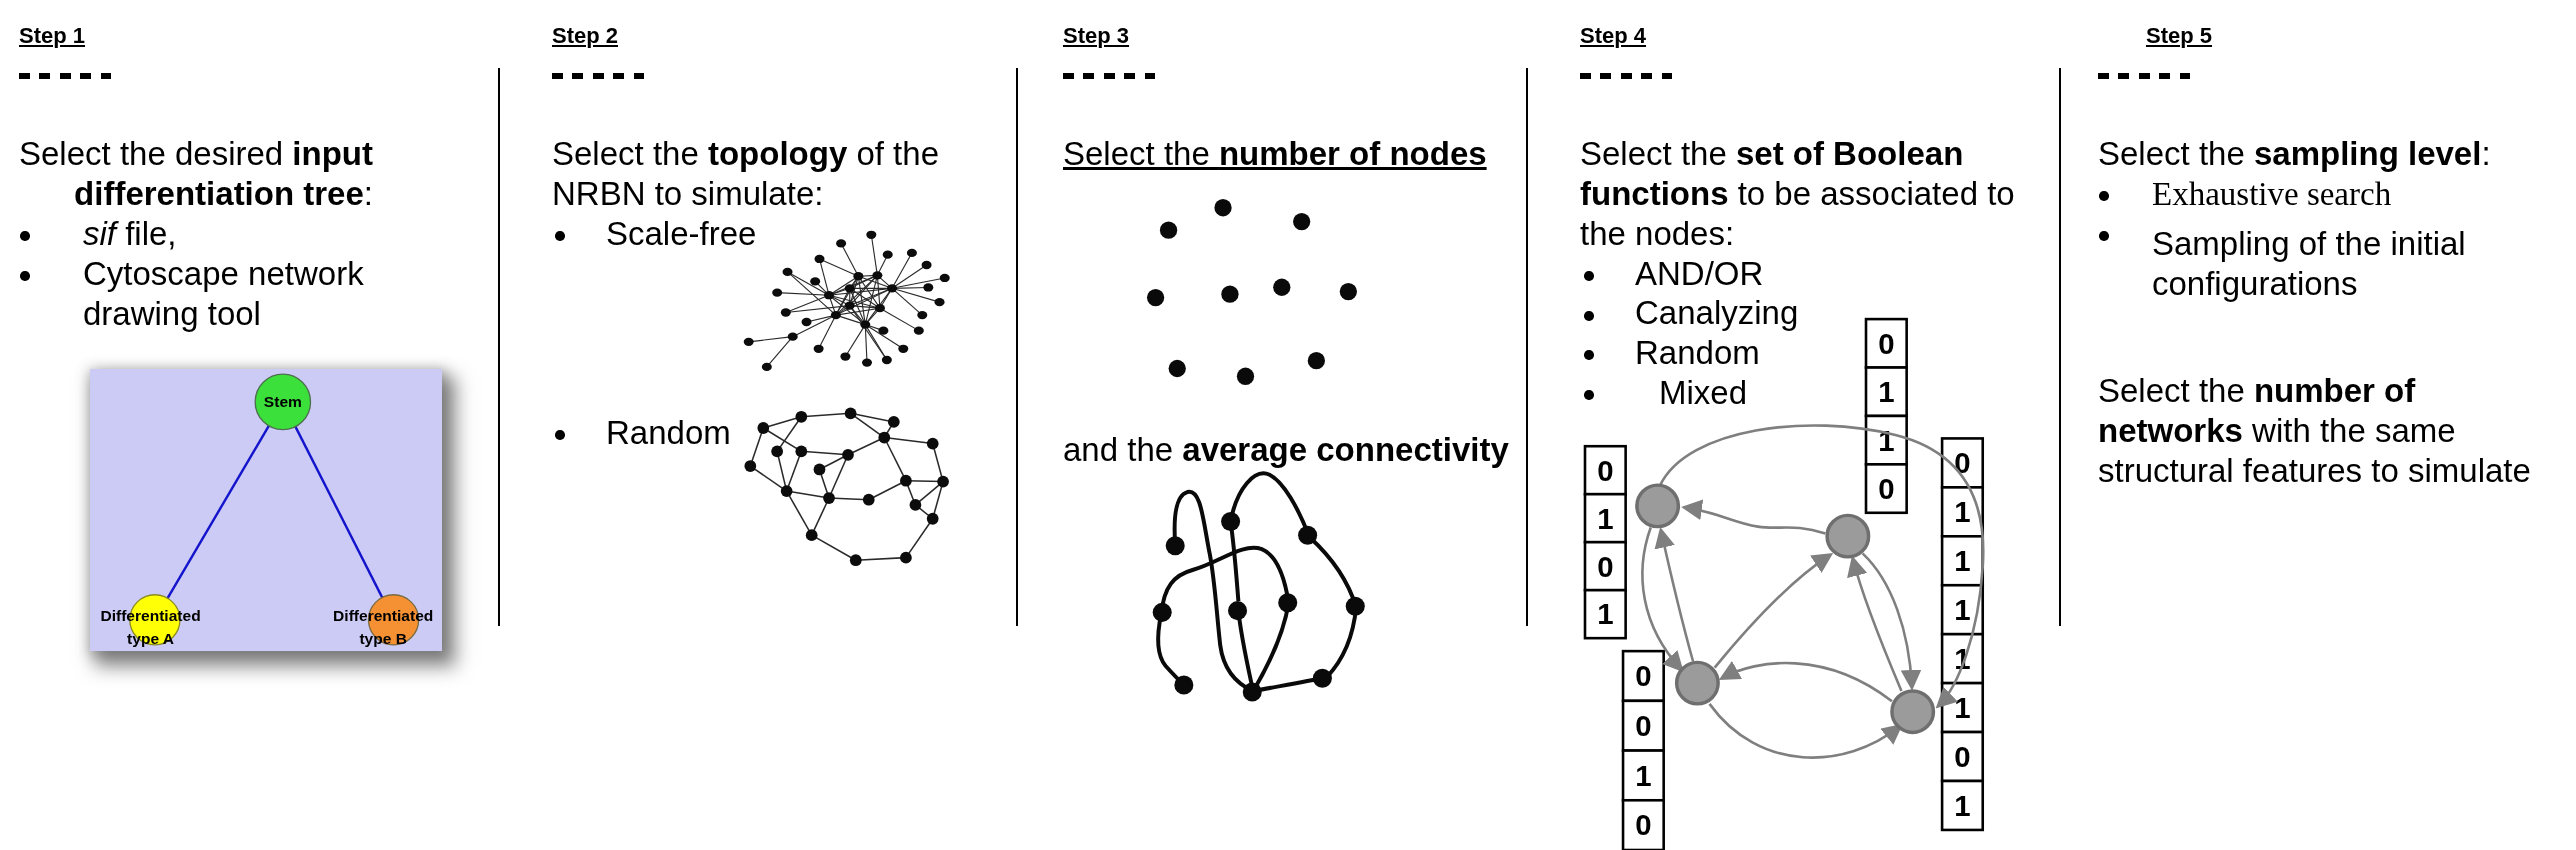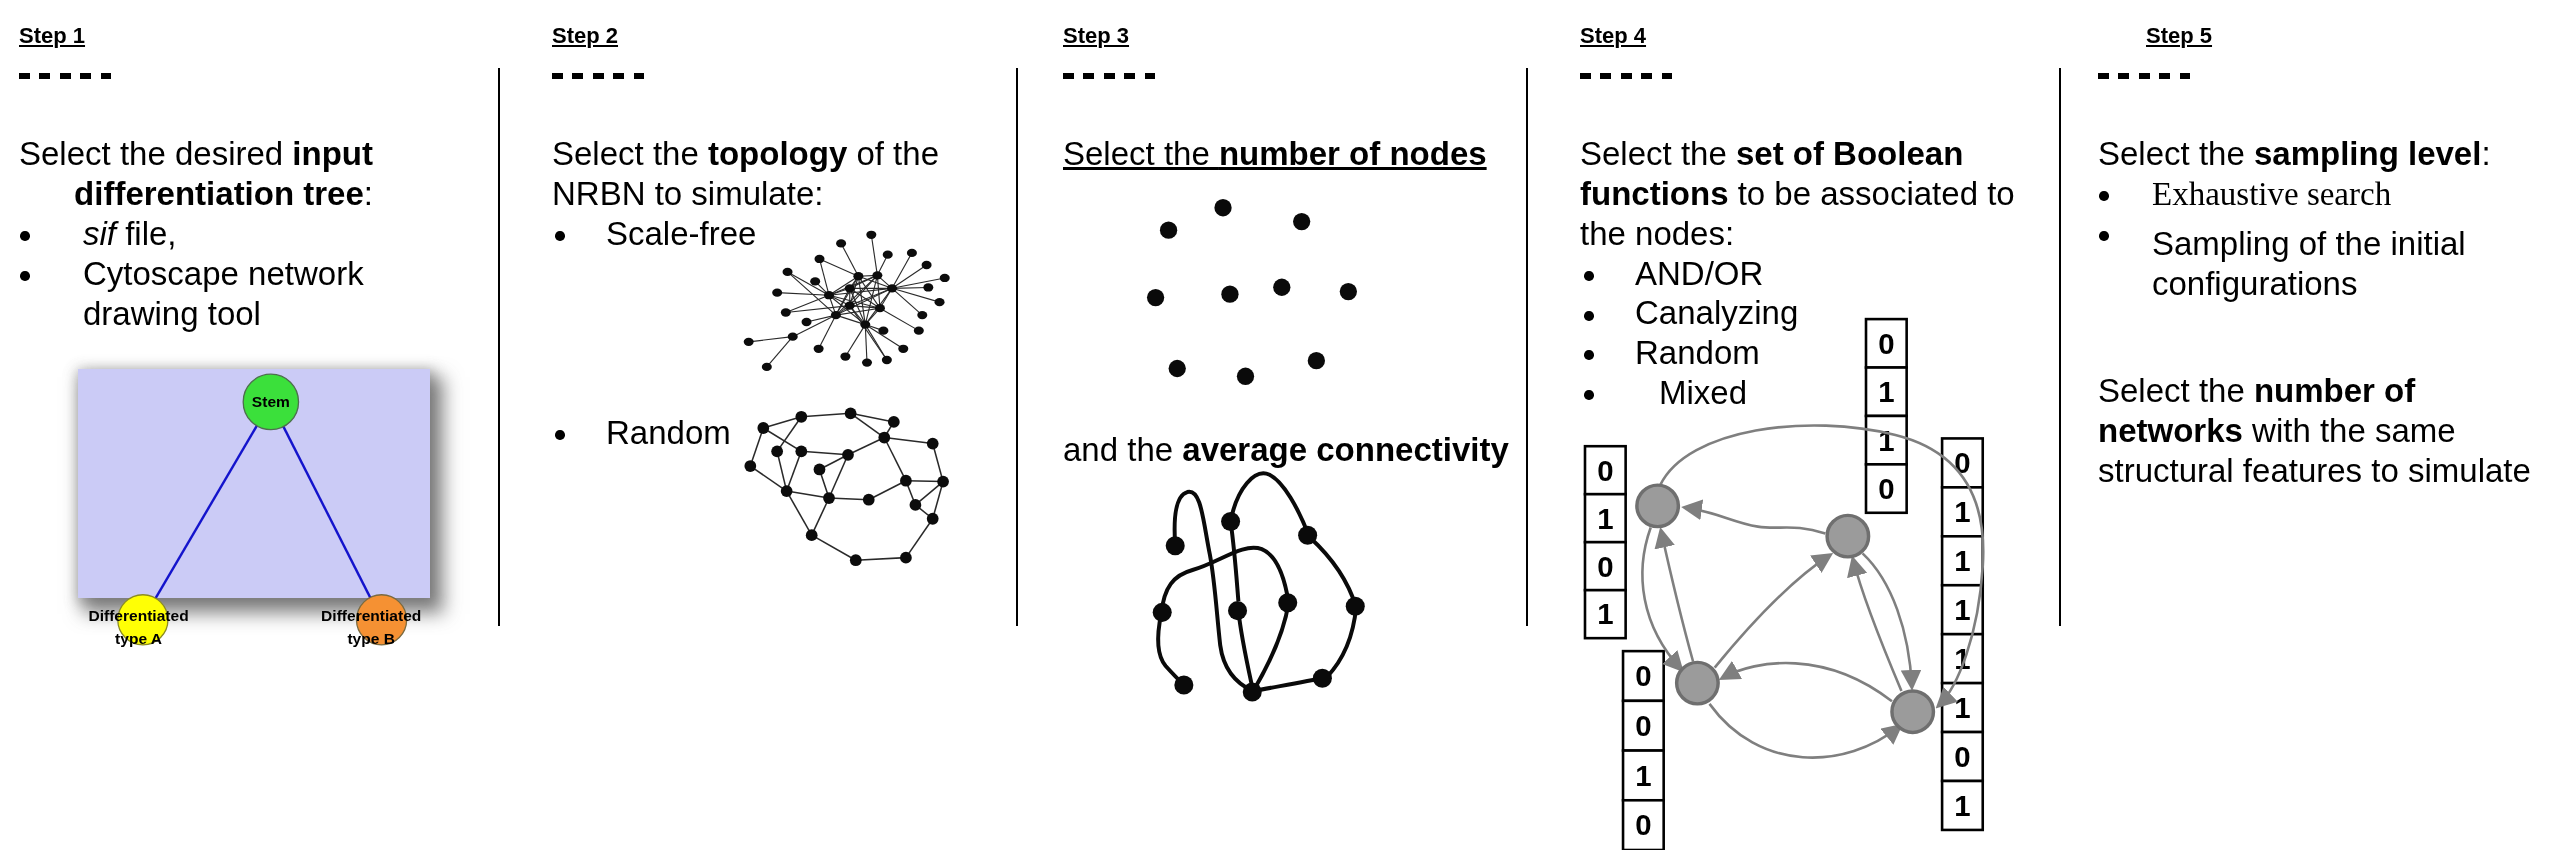--- a/index.html
+++ b/index.html
@@ -54,21 +54,21 @@
 <div class="bul" style="left:1584px;top:390px;"></div>
 <div class="t" style="left:1635px;top:373px;margin-left:24px;">Mixed</div>
 
 <div class="t" style="left:2098px;top:134px;">Select the <b>sampling level</b>:</div>
 <div class="bul" style="left:2099px;top:191px;"></div>
 <div class="t" style="left:2152px;top:174px;font-family:Liberation Serif, serif;">Exhaustive search</div>
 <div class="bul" style="left:2099px;top:231px;"></div>
 <div class="t" style="left:2152px;top:224px;">Sampling of the initial<br>configurations</div>
 <div class="t" style="left:2098px;top:371px;">Select the <b>number of</b><br><b>networks</b> with the same<br>structural features to simulate</div>
 
-<div class="abs" style="left:78px;top:369px;width:352px;height:229px;background:#cbcbf6;
+<div class="abs" style="left:90px;top:369px;width:352px;height:282px;background:#cbcbf6;
 box-shadow:9.5px 12px 17.3px 4.3px rgba(75,75,75,0.62), 1.7px 2.6px 12px 2.6px rgba(110,110,110,0.45);">
 <svg width="352" height="282" viewBox="0 0 407 326" style="position:absolute;left:0;top:0;">
 <line x1="223" y1="38" x2="75" y2="290" stroke="#1414cc" stroke-width="2.8"></line>
 <line x1="223" y1="38" x2="351" y2="290" stroke="#1414cc" stroke-width="2.8"></line>
 <circle cx="223" cy="38" r="32" fill="#3be03b" stroke="#4d6f4d" stroke-width="1.5"></circle>
 <circle cx="75" cy="290" r="29" fill="#ffff05" stroke="#8b8b23" stroke-width="1.5"></circle>
 <circle cx="351" cy="290" r="29" fill="#f59133" stroke="#7a6a40" stroke-width="1.5"></circle>
 <text x="223" y="44" font-size="18" font-weight="bold" text-anchor="middle" font-family="Liberation Sans">Stem</text>
 <text x="70" y="291" font-size="18" font-weight="bold" text-anchor="middle" font-family="Liberation Sans">Differentiated</text>
 <text x="70" y="318" font-size="18" font-weight="bold" text-anchor="middle" font-family="Liberation Sans">type A</text>

